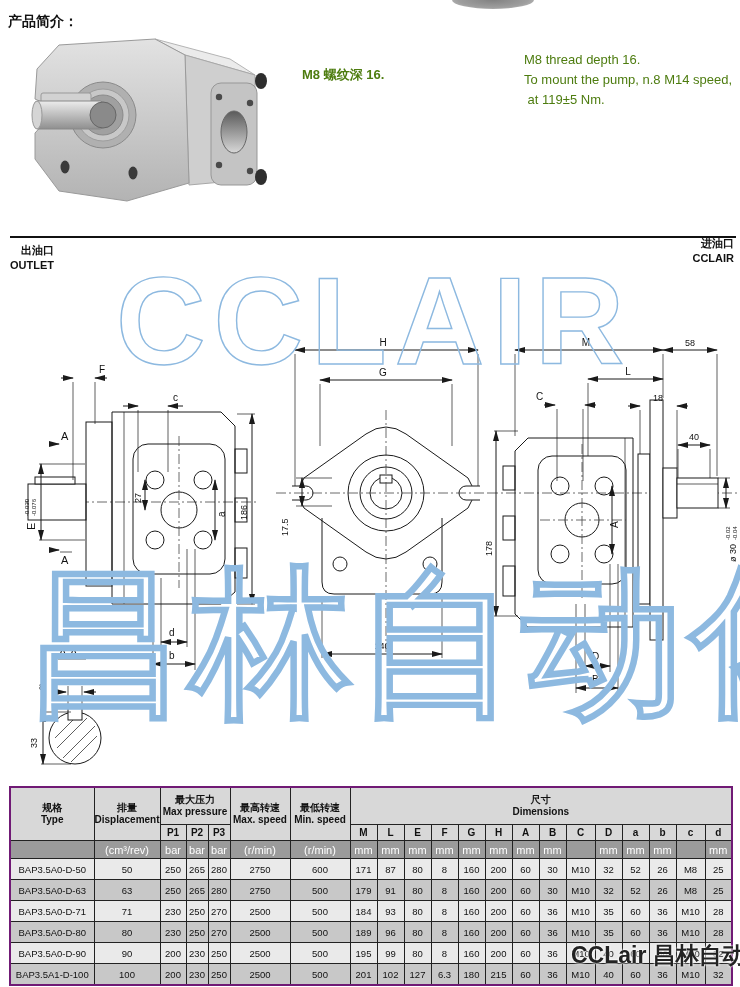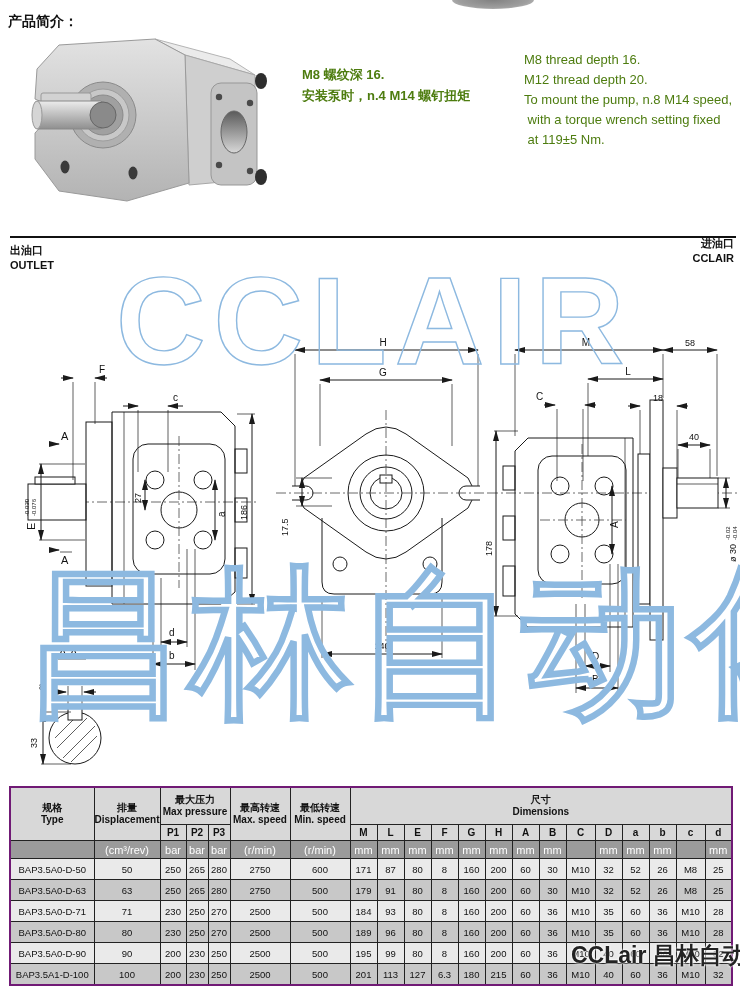--- a/index.html
+++ b/index.html
@@ -10,21 +10,21 @@
   .intro-label{left:8px;top:13px;font-size:14px;font-weight:700;}
   .top-fragment{left:452px;top:0;width:82px;height:9px;
     background:radial-gradient(ellipse at 50% 0%,#6b6b6b 0%,#8d8d8d 60%,#c9c9c9 100%);
     border-radius:0 0 50% 50%/0 0 100% 100%;opacity:.85;}
   .notes{font-size:13px;line-height:21px;font-weight:600;color:#4d7c0f;margin-top:20px;}
   .notes div{white-space:pre;}
   .notes-cn{left:302px;top:44px;}
   .notes-en{left:524px;top:30px;font-weight:400;line-height:20px;}
   
   .rule{left:10px;top:236px;width:726px;height:2px;background:#111;}
-  .port{font-size:11px;line-height:15px;font-weight:600;}
+  .port{font-size:11px;line-height:15px;font-weight:600;text-align:right;}
   .port-out{left:10px;top:243px;}
   .port-in{right:6px;top:236px;text-align:right;}
   
   .wm{color:transparent;-webkit-text-stroke:1.4px var(--wm,#8db9e0);font-weight:700;
       pointer-events:none;z-index:5;white-space:nowrap;}
   .wm-latin{left:116px;top:250px;font-size:124px;letter-spacing:8px;}
   .wm-cn{left:24px;top:536px;font-size:162px;letter-spacing:4px;}
   
   svg{position:absolute;overflow:visible;}
   svg text{font-family:"Liberation Sans",sans-serif;fill:#111;font-size:10px;}
@@ -90,27 +90,24 @@
       <rect x="20" y="68" width="68" height="28" rx="3" fill="url(#gsh)" stroke="#888"></rect>
       <ellipse cx="22" cy="82" rx="5" ry="14" fill="#d5d5d5" stroke="#999"></ellipse>
       <circle cx="88" cy="82" r="13" fill="#8a8a8a" stroke="#666"></circle>
       <ellipse cx="50" cy="134" rx="4.5" ry="6.5" fill="#3a3a3a"></ellipse>
       <ellipse cx="118" cy="140" rx="4.5" ry="6.5" fill="#3a3a3a"></ellipse>
     </g>
   </svg>
 
   <div class="abs notes notes-cn">
     <div>M8 螺纹深 16.</div>
-    <div>安装泵时，n.4 M14 螺钉扭矩</div>
   </div>
   <div class="abs notes notes-en">
     <div>M8 thread depth 16.</div>
-    <div>M12 thread depth 20.</div>
     <div>To mount the pump, n.8 M14 speed,</div>
-    <div> with a torque wrench setting fixed</div>
     <div> at 119±5 Nm.</div>
   </div>
 
   <div class="abs rule"></div>
   <div class="abs port port-out">
     <div>出油口</div>
     <div>OUTLET</div>
   </div>
   <div class="abs port port-in">
     <div>进油口</div>
@@ -549,21 +546,21 @@
     </tr>
         <tr class="alt">
       <td>BAP3.5A1-D-100</td>
       <td>100</td>
       <td>200</td>
       <td>230</td>
       <td>250</td>
       <td>2500</td>
       <td>500</td>
       <td>201</td>
-      <td>113</td>
+      <td>102</td>
       <td>127</td>
       <td>6.3</td>
       <td>180</td>
       <td>215</td>
       <td>60</td>
       <td>36</td>
       <td>M10</td>
       <td>40</td>
       <td>60</td>
       <td>36</td>

